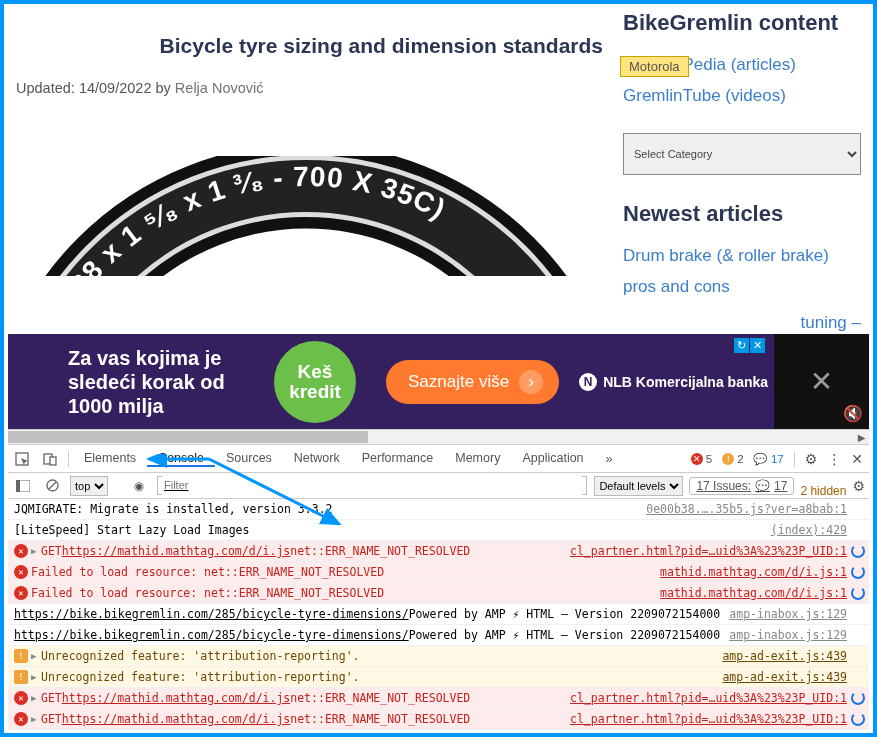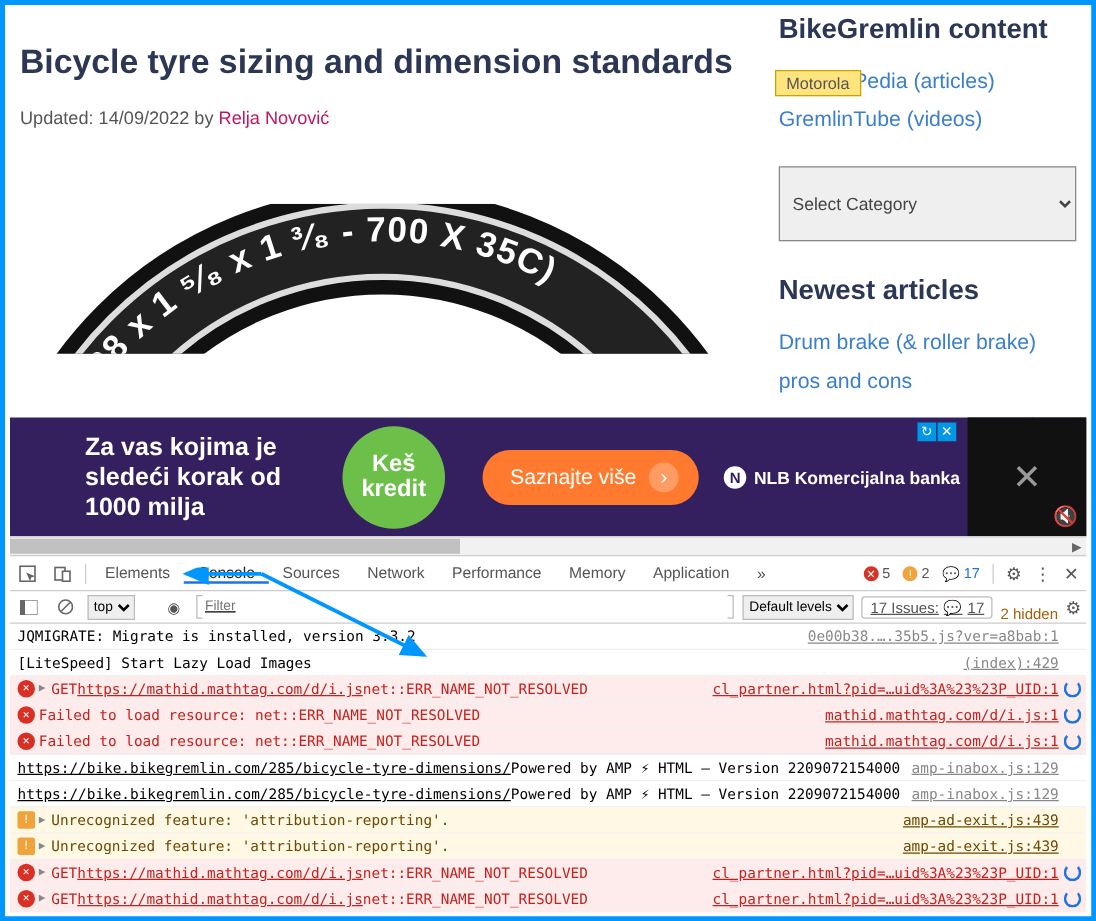--- a/index.html
+++ b/index.html
@@ -15,30 +15,31 @@
   }
   .page-area {
     display: flex;
     padding: 6px 12px 0 12px;
     height: 430px;
     overflow: hidden;
   }
   .main-col { flex: 1; padding-right: 20px; }
   .side-col { width: 238px; }
   .page-title {
-    font-size: 27px;
+    font-size: 21px;
     font-weight: 600;
     color: #2c3655;
     margin: 24px 0 22px 0;
+    text-align: right;
   }
   .updated {
     font-size: 14.5px;
     color: #555;
   }
-  .updated a { color: #be185d; text-decoration: none; }
+  .updated a { color: #737373; text-decoration: none; }
   .tyre-wrap {
     margin-top: 60px;
     width: 100%;
     height: 120px;
     position: relative;
     overflow: hidden;
   }
   .side-heading {
     font-size: 22px;
     font-weight: 700;
@@ -56,23 +57,23 @@
     top: 52px;
     left: 616px;
     background: #ffe47f;
     border: 1px solid #c9a400;
     padding: 2px 8px;
     font-size: 13px;
     color: #555;
   }
   .side-select {
     width: 100%;
-    height: 60px;
+    height: 42px;
     margin: 22px 0 26px 0;
-    font-size: 14px;
+    font-size: 11px;
     color: #444;
     padding: 0 6px;
     border: 1px solid #888;
     background: #efefef;
   }
   .ad-bar {
     position: absolute;
     top: 330px;
     left: 4px;
     right: 4px;

